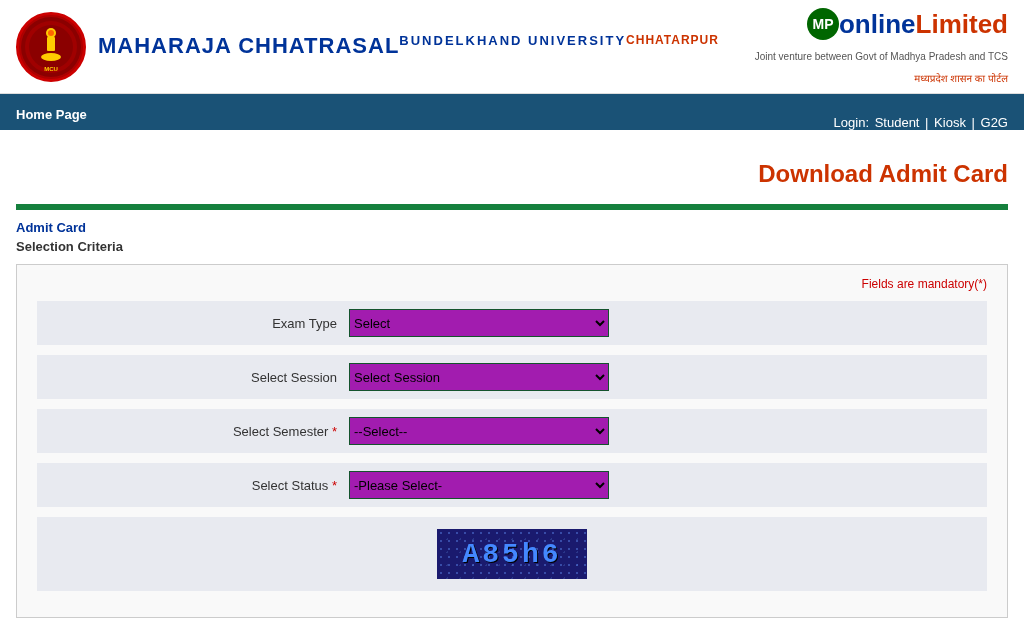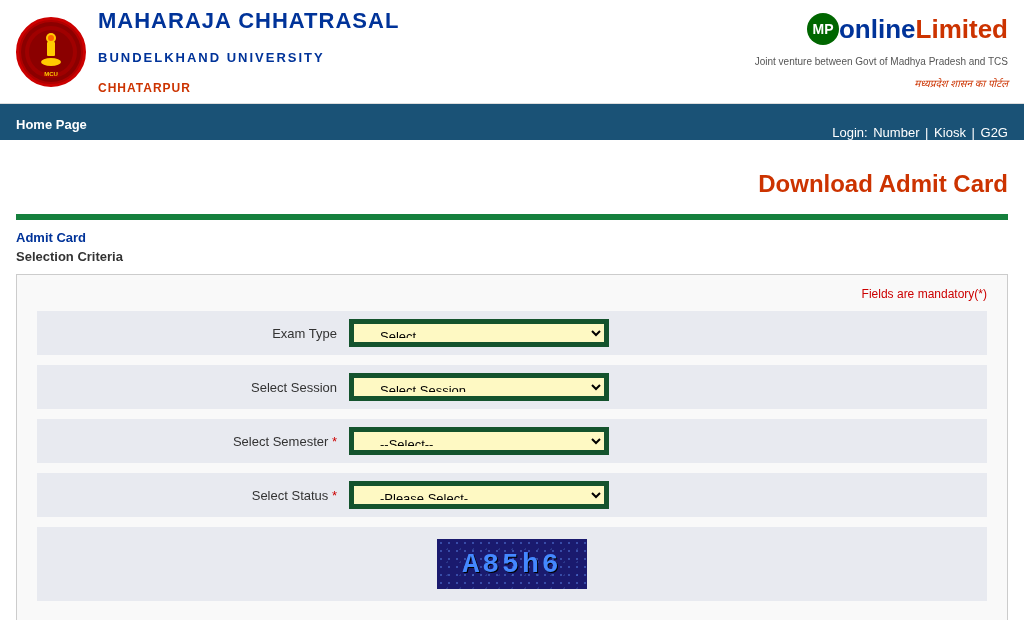--- a/index.html
+++ b/index.html
@@ -25,21 +25,21 @@
       border-radius: 50%;
       background: radial-gradient(circle, #8B0000 0%, #c00 40%, #8B0000 100%);
       border: 3px solid #c00;
       display: flex;
       align-items: center;
       justify-content: center;
       overflow: hidden;
       flex-shrink: 0;
     }
     .university-logo svg { width: 64px; height: 64px; }
-    .university-text { display: flex; flex-direction: column; justify-content: center; gap: 16px; }
+    .university-text { display: flex; flex-direction: row; justify-content: center; }
     .university-name {
       font-size: 22px;
       font-weight: bold;
       color: #003399;
       letter-spacing: 1px;
       line-height: 1.2;
     }
     .university-sub {
       font-size: 13px;
       color: #003399;
@@ -88,21 +88,20 @@
     .mp-tagline {
       font-size: 10px;
       color: #555;
       text-align: right;
       margin-top: 2px;
     }
     .mp-tagline2 {
       font-size: 10px;
       color: #cc3300;
       text-align: right;
-      font-style: italic;
     }
 
     
     .nav-bar {
       background: #1a5276;
       display: flex;
       justify-content: space-between;
       align-items: flex-end;
       padding: 0 16px;
       height: 36px;
@@ -185,24 +184,24 @@
     }
     .form-label .required {
       color: #cc0000;
     }
     .form-control {
       flex: 1;
       max-width: 260px;
     }
     select.styled-select {
       width: 100%;
-      padding: 4px 22px;
-      border: 5px solid #14532d;
-      font-size: 13px;
-      background: #fef9c3;
+      padding: 4px 0;
+      border: 1px solid #14532d;
+      font-size: 13px;
+      background: #a21caf;
       cursor: pointer;
       height: 28px;
     }
     input.styled-input {
       width: 100%;
       padding: 4px 6px;
       border: 1px solid #999;
       font-size: 13px;
       background: #fff;
       height: 28px;
@@ -289,21 +288,21 @@
     </div>
     <div class="mp-tagline">Joint venture between Govt of Madhya Pradesh and TCS</div>
     <div class="mp-tagline2">मध्यप्रदेश शासन का पोर्टल</div>
   </div>
 </div>
 
 <div class="nav-bar">
   <div class="nav-home">Home Page</div>
   <div class="nav-login">
     <span>Login: </span>
-    <a>Number</a>
+    <a>Student</a>
     <span> | </span>
     <a>Kiosk</a>
     <span> | </span>
     <a>G2G</a>
   </div>
 </div>
 
 <div class="main">
   <div class="page-title">Download Admit Card</div>
   <div class="breadcrumb-row">

